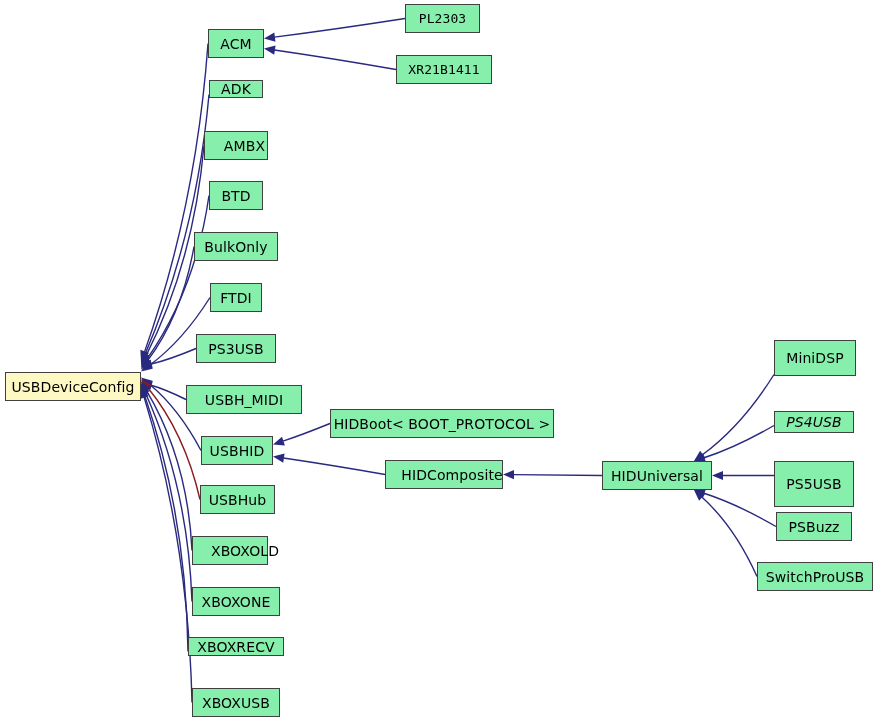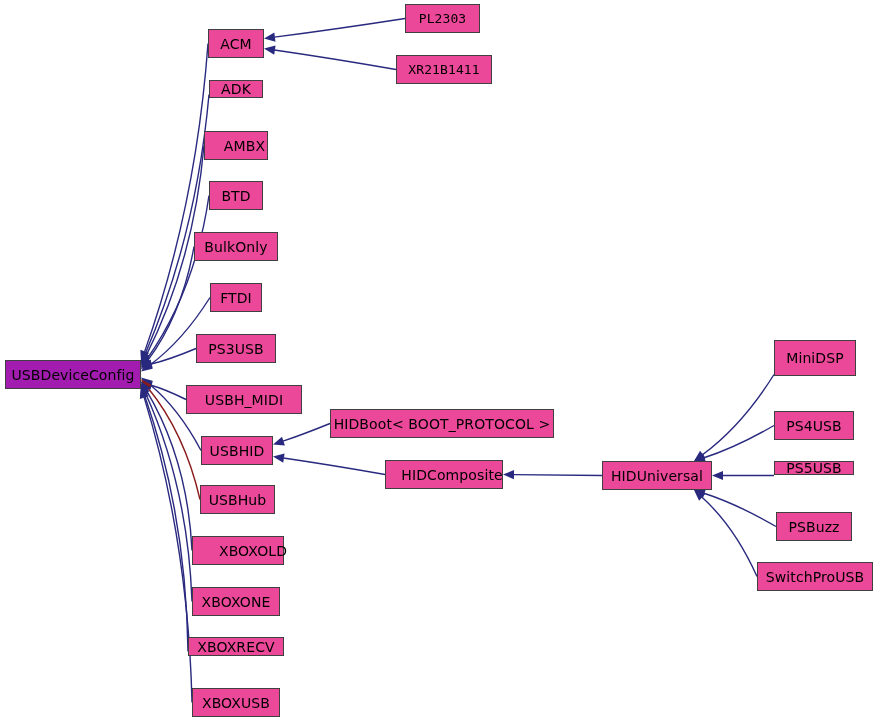--- a/index.html
+++ b/index.html
@@ -21,34 +21,35 @@
     left: 0;
     top: 0;
     width: 876px;
     height: 721px;
     pointer-events: none;
   }
   .node {
     position: absolute;
     box-sizing: border-box;
     border: 1px solid #404040;
-    background: #ec4899;
+    background: #86efac;
     color: #000000;
     font-size: 14px;
     line-height: 1;
     display: flex;
     align-items: center;
     justify-content: center;
     white-space: nowrap;
     letter-spacing: 0.1px;
     z-index: 3;
   }
   .node.highlight {
-    background: #a21caf;
+    background: #fef9c3;
     border-color: #404040;
+    margin-top: 12px;
   }
   .node.mono {
     font-family: "DejaVu Sans Mono", "Liberation Mono", monospace;
     font-size: 13px;
   }
 </style>
 </head>
 <body>
 
 <div id="diagram-root">
@@ -129,21 +130,21 @@
       </div>
       <div class="node" style="left: 186px; top: 385px; width: 116px; height: 29px;">
         <span>USBH_MIDI</span>
       </div>
       <div class="node" style="left: 201px; top: 436px; width: 72px; height: 29px;">
         <span>USBHID</span>
       </div>
       <div class="node" style="left: 200px; top: 485px; width: 75px; height: 29px;">
         <span>USBHub</span>
       </div>
-      <div class="node" style="left: 192px; top: 536px; width: 92px; height: 29px; padding-left: 30px;">
+      <div class="node" style="left: 192px; top: 536px; width: 76px; height: 29px; padding-left: 30px;">
         <span>XBOXOLD</span>
       </div>
       <div class="node" style="left: 192px; top: 587px; width: 88px; height: 29px;">
         <span>XBOXONE</span>
       </div>
       <div class="node" style="left: 188px; top: 637px; width: 96px; height: 19px;">
         <span>XBOXRECV</span>
       </div>
       <div class="node" style="left: 192px; top: 688px; width: 88px; height: 29px;">
         <span>XBOXUSB</span>
@@ -159,24 +160,24 @@
       </div>
       <div class="node" style="left: 385px; top: 460px; width: 118px; height: 29px; padding-left: 16px;">
         <span>HIDComposite</span>
       </div>
       <div class="node" style="left: 602px; top: 461px; width: 110px; height: 29px;">
         <span>HIDUniversal</span>
       </div>
       <div class="node" style="left: 774px; top: 340px; width: 82px; height: 36px;">
         <span>MiniDSP</span>
       </div>
-      <div class="node" style="left: 774px; top: 411px; width: 80px; height: 29px;">
+      <div class="node" style="left: 774px; top: 411px; width: 80px; height: 22px; font-style: italic;">
         <span>PS4USB</span>
       </div>
-      <div class="node" style="left: 774px; top: 461px; width: 80px; height: 14px;">
+      <div class="node" style="left: 774px; top: 461px; width: 80px; height: 46px;">
         <span>PS5USB</span>
       </div>
       <div class="node" style="left: 776px; top: 512px; width: 76px; height: 29px;">
         <span>PSBuzz</span>
       </div>
       <div class="node" style="left: 757px; top: 562px; width: 116px; height: 29px;">
         <span>SwitchProUSB</span>
       </div>
     </div>
 </div>

